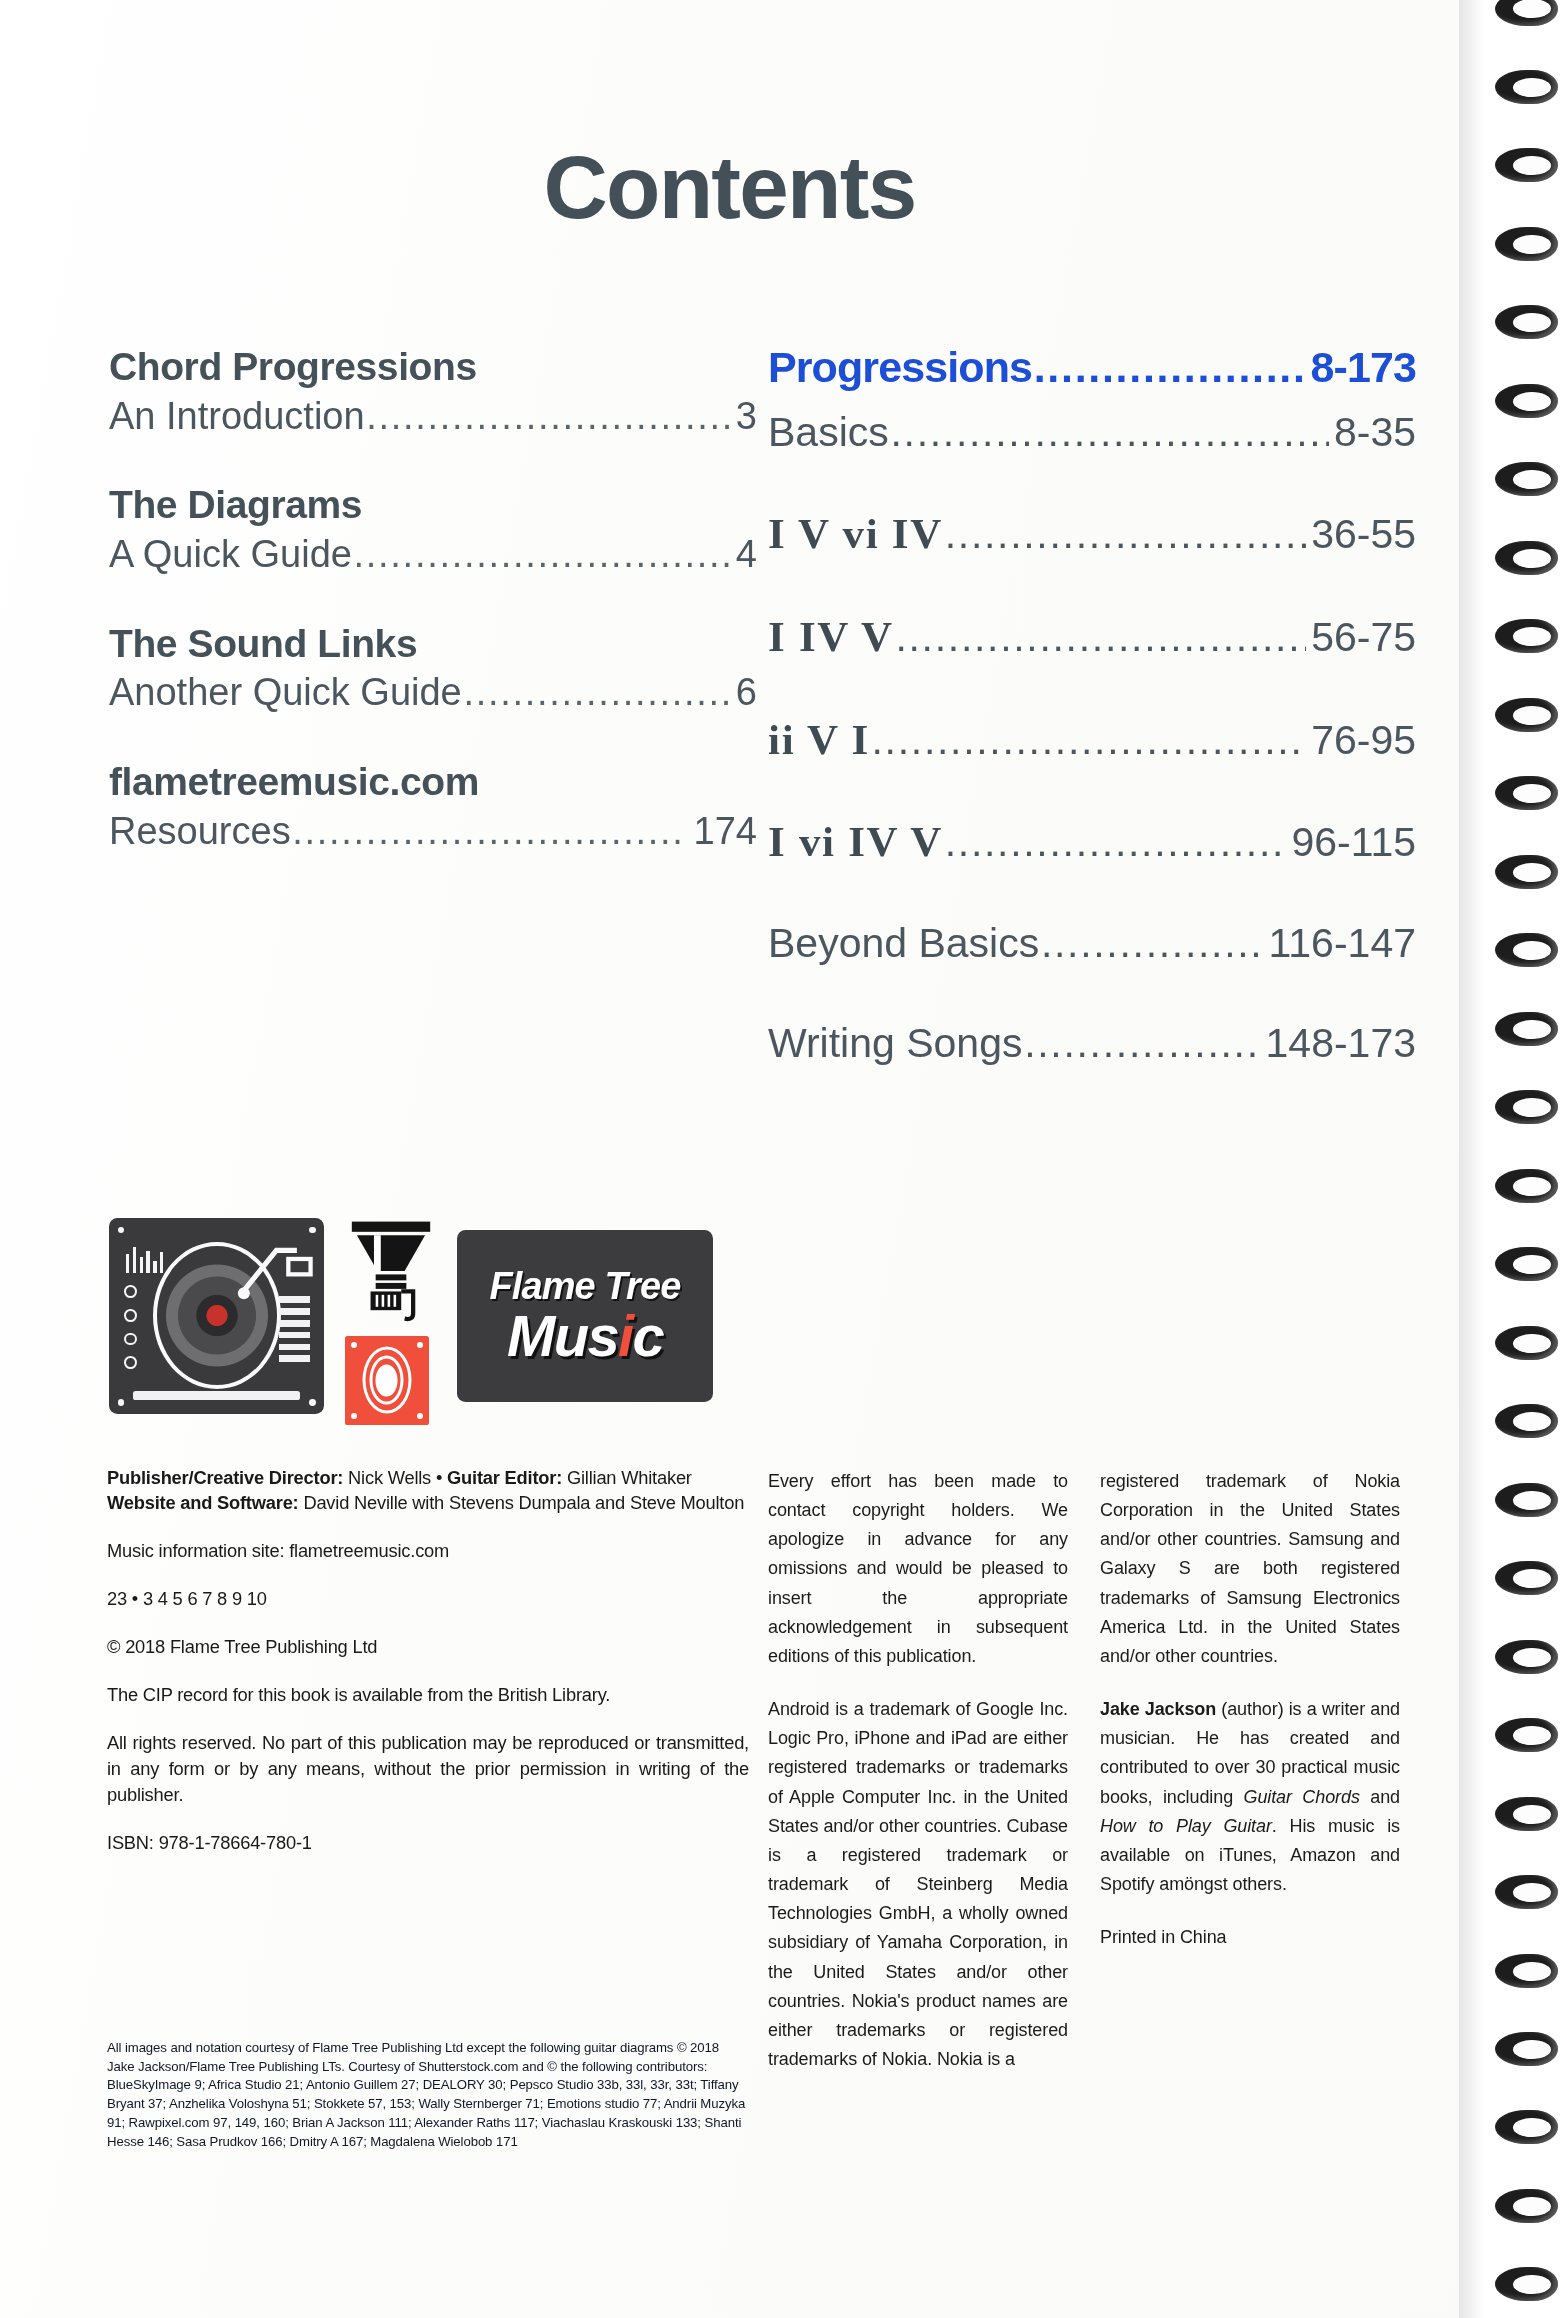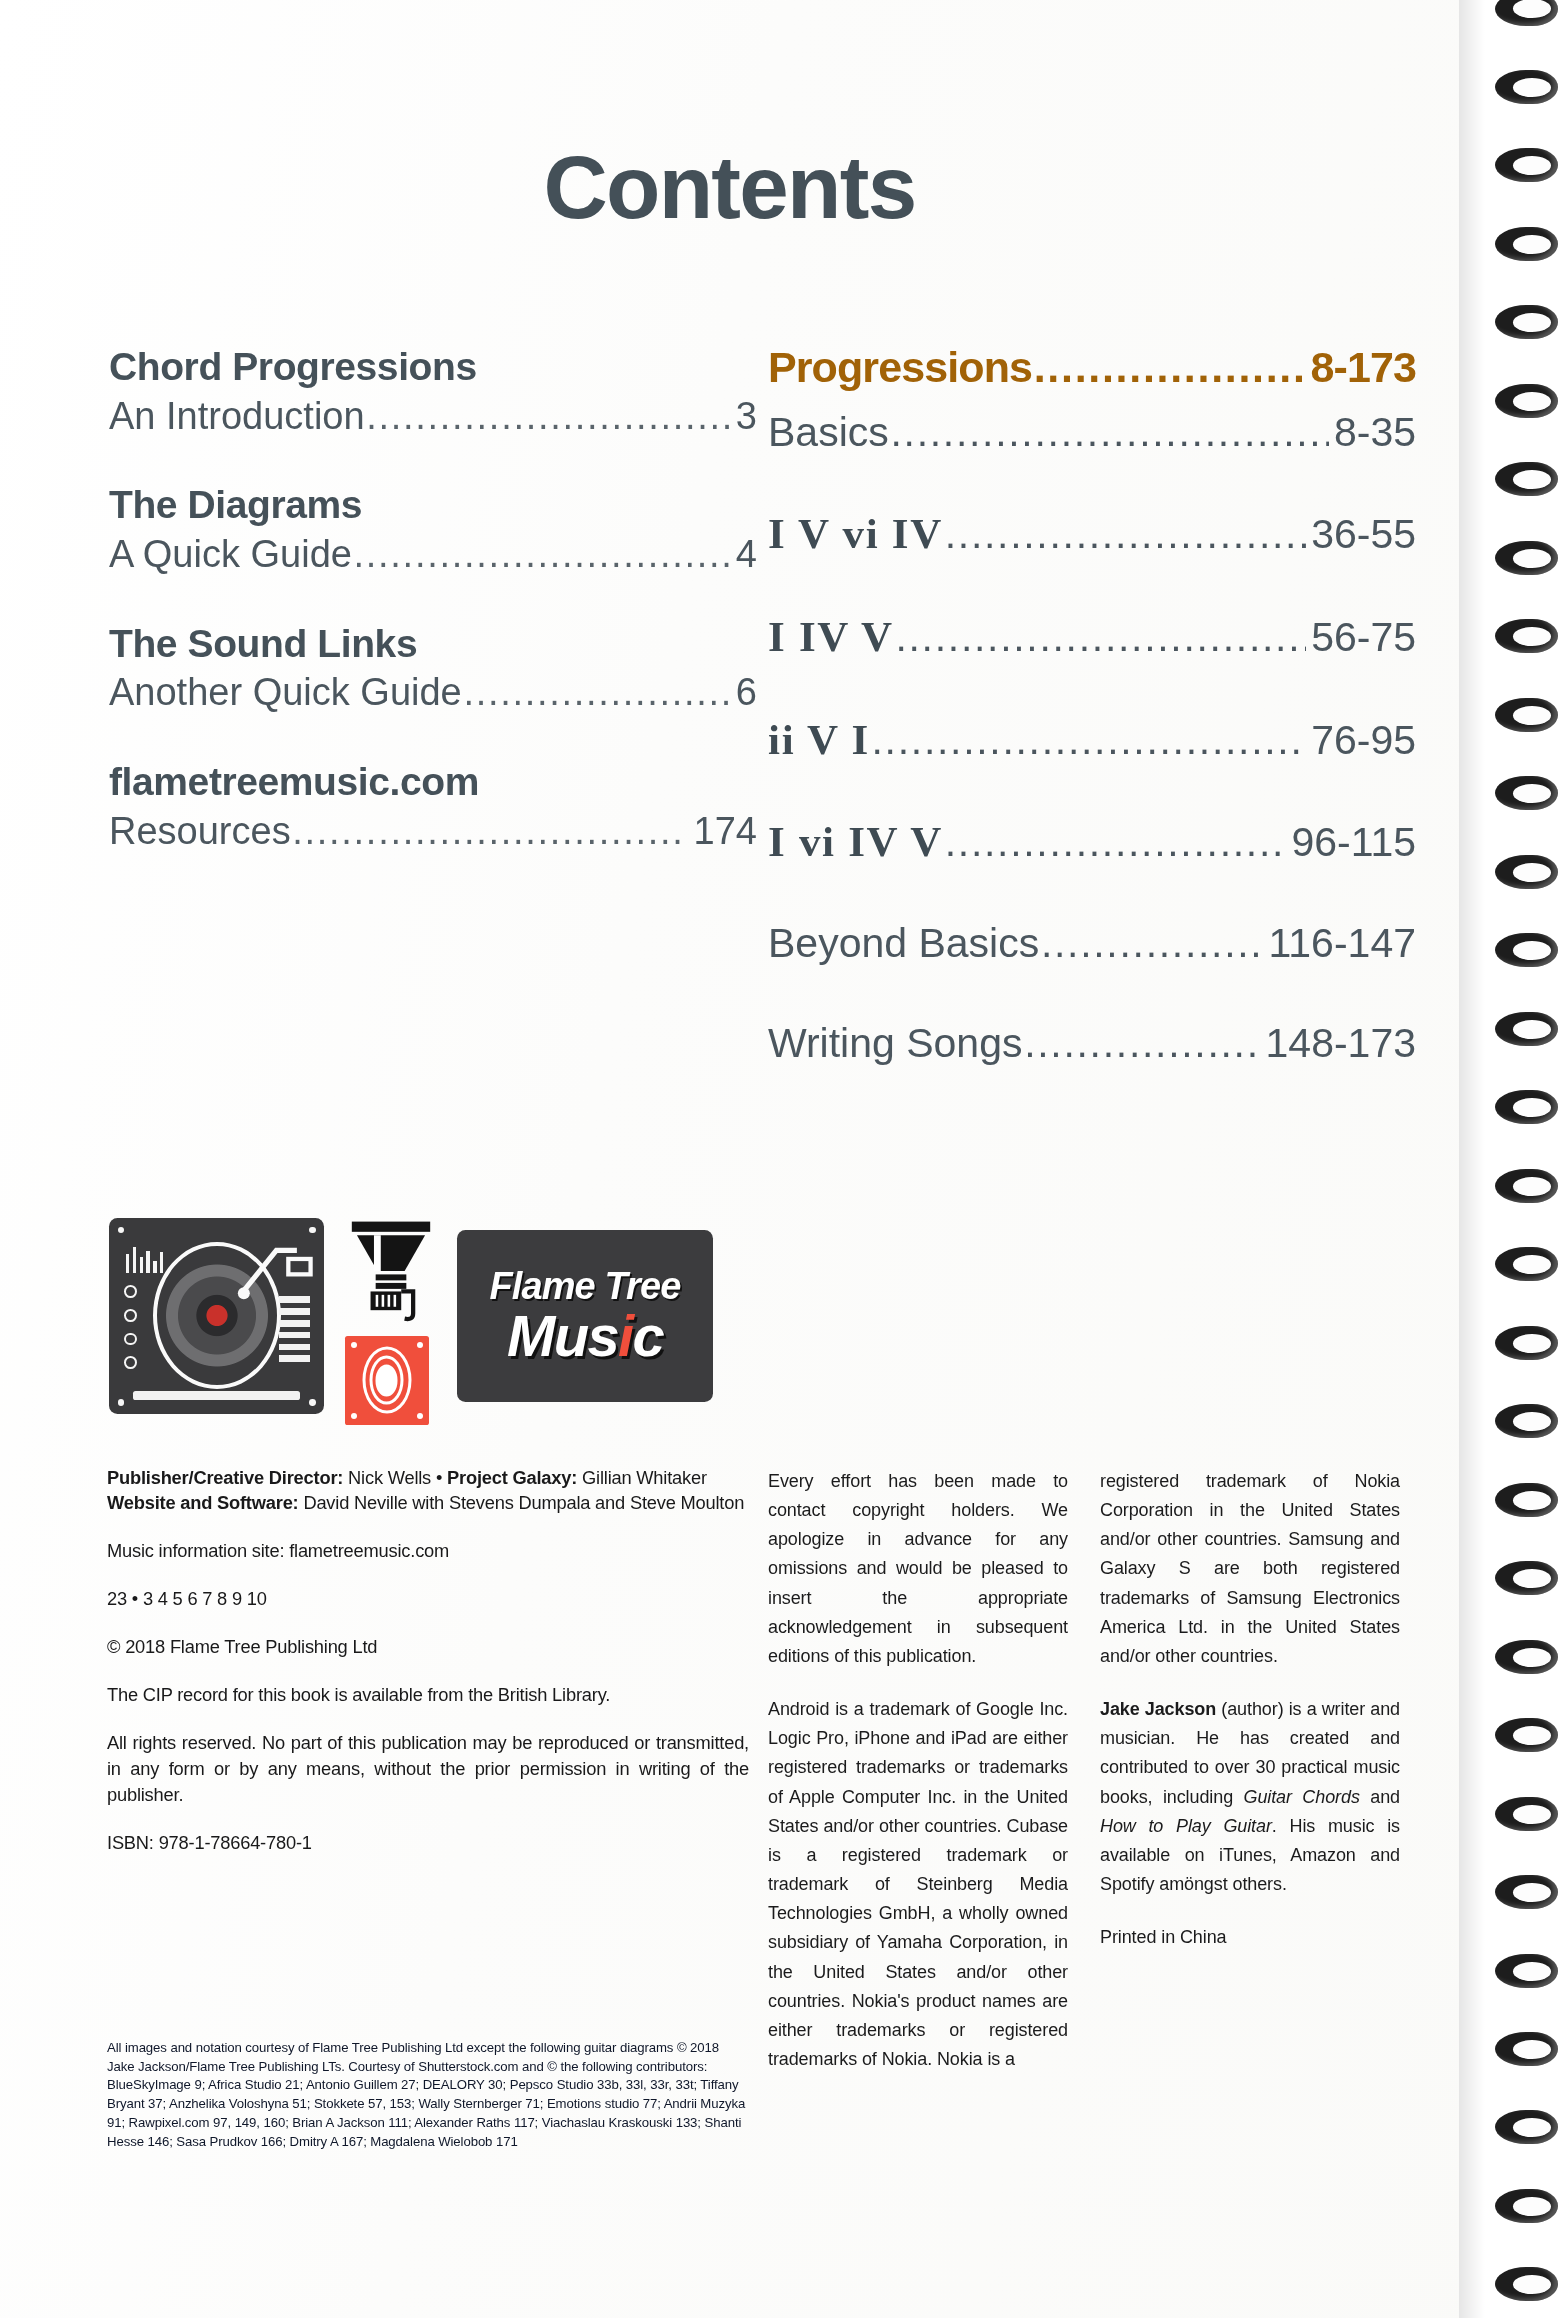--- a/index.html
+++ b/index.html
@@ -132,21 +132,21 @@
     overflow: hidden;
     letter-spacing: 1.7px;
     margin: 0 1.7px;
     min-width: 8.5px;
   }
   .rentry .pg { flex: 0 0 auto; padding-left: 3.4px; }
 
   .rentry.bold {
     font-size: 43px;
     font-weight: 700;
-    color: #a16207;
+    color: #1d4ed8;
     letter-spacing: -0.9px;
   }
   .rentry.reg {
     font-size: 41px;
     font-weight: 300;
     color: #4b565e;
   }
   .rentry.roman .lbl {
     font-family: "Liberation Serif", serif;
     font-weight: 700;
@@ -522,21 +522,21 @@
     <div class="logo-ftm">
       <div class="ftm-l1">Flame Tree</div>
       <div class="ftm-l2"><span>Mus</span><span class="accent">i</span><span>c</span></div>
     </div>
 
   </div>
 
   <div class="imprint">
 
     <div class="imp-credits">
-      <b>Publisher/Creative Director:</b><span> Nick Wells  • </span><b>Project Galaxy:</b><span> Gillian Whitaker</span><br>
+      <b>Publisher/Creative Director:</b><span> Nick Wells  • </span><b>Guitar Editor:</b><span> Gillian Whitaker</span><br>
       <b>Website and Software:</b><span> David Neville with Stevens Dumpala and Steve Moulton</span>
     </div>
 
 
     <div class="blk">Music information site: flametreemusic.com</div>
 
     <div class="blk">23 • 3 4 5 6 7 8 9 10</div>
 
     <div class="blk">© 2018 Flame Tree Publishing Ltd</div>
 

